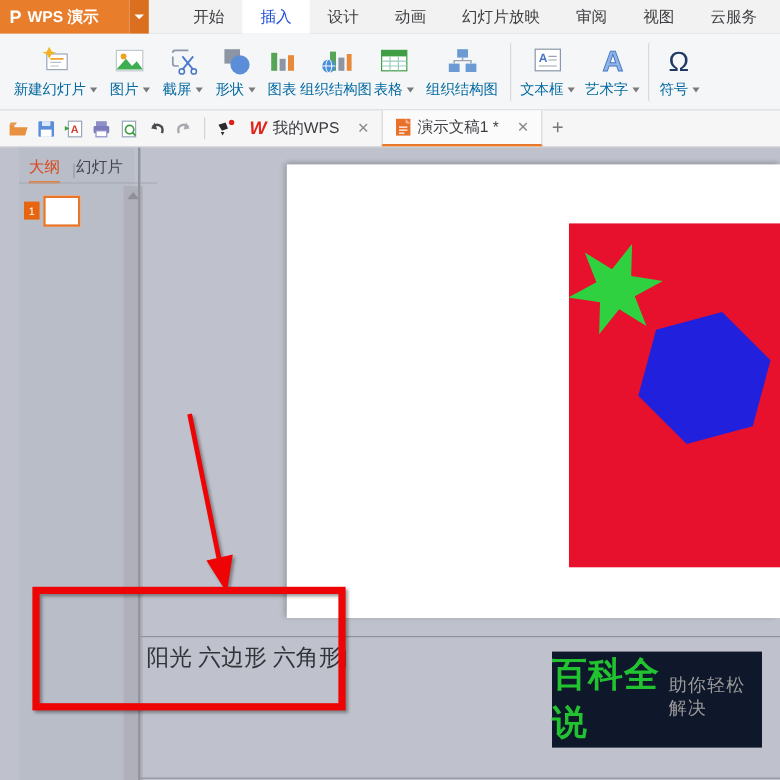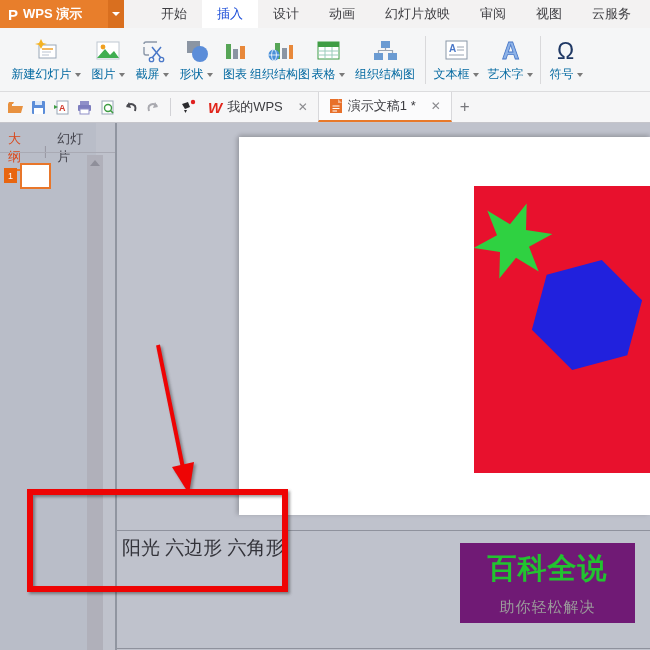--- a/index.html
+++ b/index.html
@@ -29,44 +29,44 @@
   .qabtn { width:21px; height:24px; display:flex; align-items:center; justify-content:center; }
   .qsep { width:1px; height:18px; background:#d2d2d6; margin:0 4px; align-self:center; }
   .dtab { display:flex; align-items:center; gap:5px; padding:0 10px; font-size:13px; color:#3c3c40; }
   .dtab .x { color:#8a8a8e; font-size:12px; margin-left:10px; }
   .dtab.active { background:#fbfbfc; border-left:1px solid #d8d8db; border-right:1px solid #d8d8db; border-bottom:2px solid #e8792a; }
   .wlogo { color:#e1251b; font-weight:bold; font-style:italic; font-size:15px; }
   .plus { font-size:17px; color:#77777c; display:flex; align-items:center; padding:0 8px; }
 
   
   .content { position:relative; height:527px; background:#bfc2cc; }
-  .sidebar { position:absolute; left:0; top:0; width:96px; height:100%; background:#b9bdc8; }
+  .sidebar { position:absolute; left:16px; top:0; width:96px; height:100%; background:#b9bdc8; }
   .sb-tabs { position:absolute; top:7px; left:8px; display:flex; align-items:center; font-size:13px; }
   .sb-tab-outline { color:#d9481c; padding-bottom:3px; border-bottom:2px solid #e8762a; }
-  .sb-tab-slides { color:#45454e; margin-left:10px; padding-bottom:5px; }
+  .sb-tab-slides { color:#45454e; padding-bottom:5px; }
   .sb-pipe { color:#9a9aa4; margin-left:10px; }
   .sb-border { position:absolute; top:29px; left:0; width:115px; height:1px; background:#a9aab4; }
   .thumb-row { position:absolute; top:40px; left:4px; display:flex; align-items:flex-start; }
   .thumb-badge { width:13px; height:15px; background:#e8650f; color:#fff; font-size:9px; display:flex; align-items:center; justify-content:center; margin-top:5px; }
   .thumb { width:31px; height:26px; background:#fff; border:2px solid #e8762a; margin-left:3px; }
   .sb-scroll { position:absolute; left:87px; top:32px; bottom:0; width:16px; background:#b0b0ba; }
   .sb-up { width:0; height:0; border-left:5px solid transparent; border-right:5px solid transparent; border-bottom:6px solid #8f8f9a; margin:5px auto 0; }
   .vdivider { position:absolute; left:115px; top:0; width:2px; height:100%; background:#9095a0; }
 
   .slide { position:absolute; left:239px; top:14px; width:411px; height:378px; background:#fff; box-shadow:-3px 0 4px rgba(0,0,0,.13), 0 -3px 4px rgba(0,0,0,.13); }
   .shapes-svg { position:absolute; left:235px; top:49px; }
 
   .notes-line { position:absolute; left:117px; right:0; top:407px; height:1px; background:#8f929d; }
   .bottom-line { position:absolute; left:117px; right:0; top:525px; height:1px; background:#8f929d; }
   .notes-text { position:absolute; left:122px; top:412px; font-size:19px; color:#33333a; }
   .cursor-bar { display:inline-block; width:1px; height:14px; background:#222; vertical-align:-2px; margin-left:2px; }
 
-  .watermark { position:absolute; left:460px; top:420px; width:175px; height:80px; background:#701a75; display:flex; flex-direction:column; align-items:center; justify-content:center; }
+  .watermark { position:absolute; left:460px; top:420px; width:175px; height:80px; background:#0f172a; display:flex; flex-direction:row; justify-content:center; }
   .wm-title { font-size:29px; font-weight:bold; color:#22c330; letter-spacing:1px; }
-  .wm-sub { font-size:15px; color:#9b9b9b; margin-top:9px; letter-spacing:1px; }
+  .wm-sub { font-size:15px; color:#9b9b9b; margin-top:19px; letter-spacing:1px; }
 
   .annotation { position:absolute; left:0; top:0; pointer-events:none; filter:drop-shadow(2px 2px 1.5px rgba(40,40,40,.45)); }
 </style>
 </head>
 <body>
 
 <div class="titlebar">
   <div class="logo">
     <span class="logo-glyph">P</span>
     <span>WPS 演示</span>

